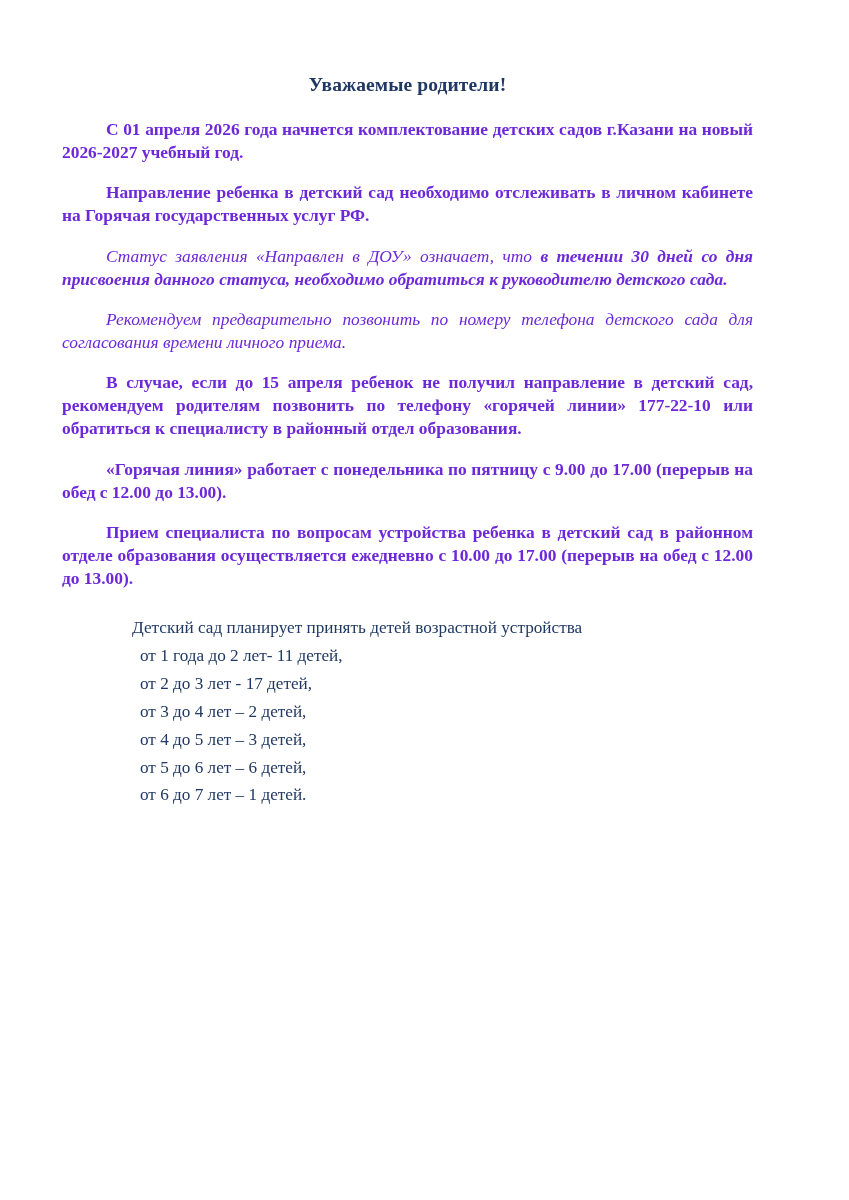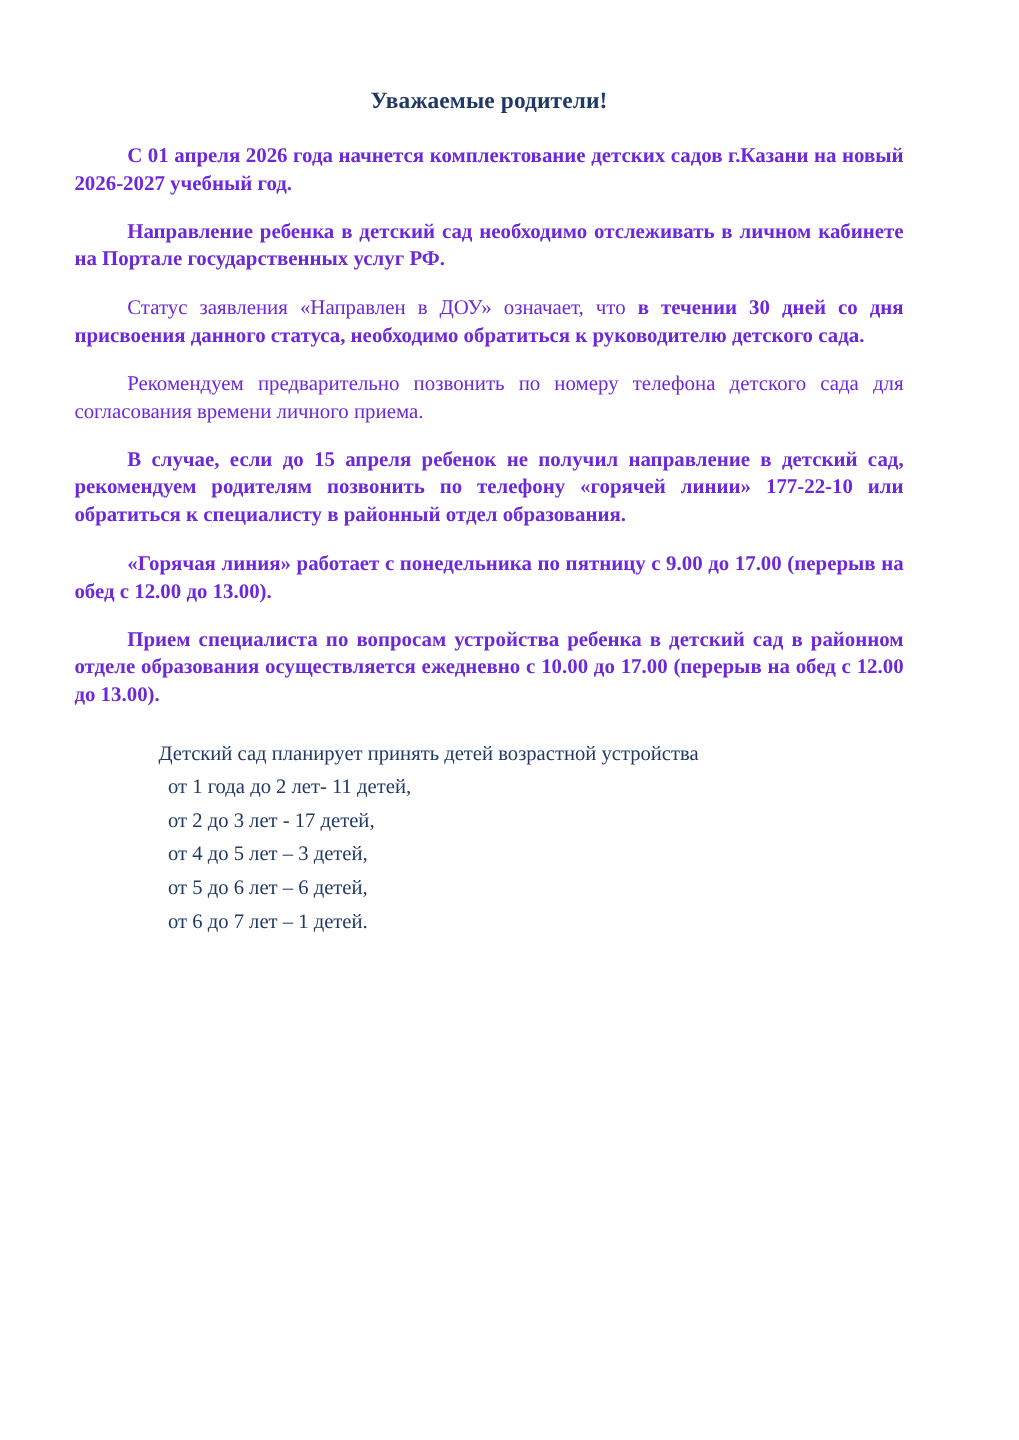--- a/index.html
+++ b/index.html
@@ -32,21 +32,21 @@
     font-size: 17.4px;
     line-height: 1.33;
     text-align: justify;
     text-justify: inter-word;
     margin: 0 0 17px 0;
     text-indent: 44px;
     color: #6d28d9;
   }
   .para:last-child { margin-bottom: 0; }
   .b { font-weight: bold; }
-  .n { font-weight: normal; }
+  .n { font-weight: normal; font-style: italic; }
   .list-block {
     margin-top: 24px;
     padding-left: 78px;
   }
   .list-line {
     font-size: 17.2px;
     line-height: 1.62;
     color: #1F3864;
     font-weight: normal;
     white-space: pre-wrap;
@@ -64,21 +64,21 @@
 <div class="page">
 
   <h1 class="doc-title">Уважаемые родители!</h1>
 
   <div>
     <p class="para b">
       <span>С 01 апреля 2026 года начнется комплектование детских садов г.Казани на новый 2026-2027 учебный год.</span>
     </p>
 
     <p class="para b">
-      <span>Направление ребенка в детский сад необходимо отслеживать в личном кабинете на Портале государственных услуг РФ.</span>
+      <span>Направление ребенка в детский сад необходимо отслеживать в личном кабинете на Горячая государственных услуг РФ.</span>
     </p>
 
     <p class="para n">
       <span>Статус заявления «Направлен в ДОУ» означает, что </span><span class="b">в течении 30 дней со дня присвоения данного статуса, необходимо обратиться к руководителю детского сада.</span>
     </p>
 
     <p class="para n">
       <span>Рекомендуем предварительно позвонить по номеру телефона детского сада для согласования времени личного приема.</span>
     </p>
 
@@ -92,18 +92,19 @@
 
     <p class="para b">
       <span>Прием специалиста по вопросам устройства ребенка в детский сад в районном отделе образования осуществляется ежедневно с 10.00 до 17.00 (перерыв на обед с 12.00 до 13.00).</span>
     </p>
   </div>
 
   <div class="list-block">
     <div class="list-head">Детский сад планирует принять детей возрастной устройства</div>
     <div class="list-line">от 1 года до 2 лет- 11 детей,</div>
     <div class="list-line">от 2 до 3 лет - 17 детей,</div>
+    <div class="list-line">от 3 до 4 лет – 2 детей,</div>
     <div class="list-line">от 4 до 5 лет – 3 детей,</div>
     <div class="list-line">от 5 до 6 лет – 6 детей,</div>
     <div class="list-line">от 6 до 7 лет – 1 детей.</div>
   </div>
 
 </div>
 
 </body></html>

